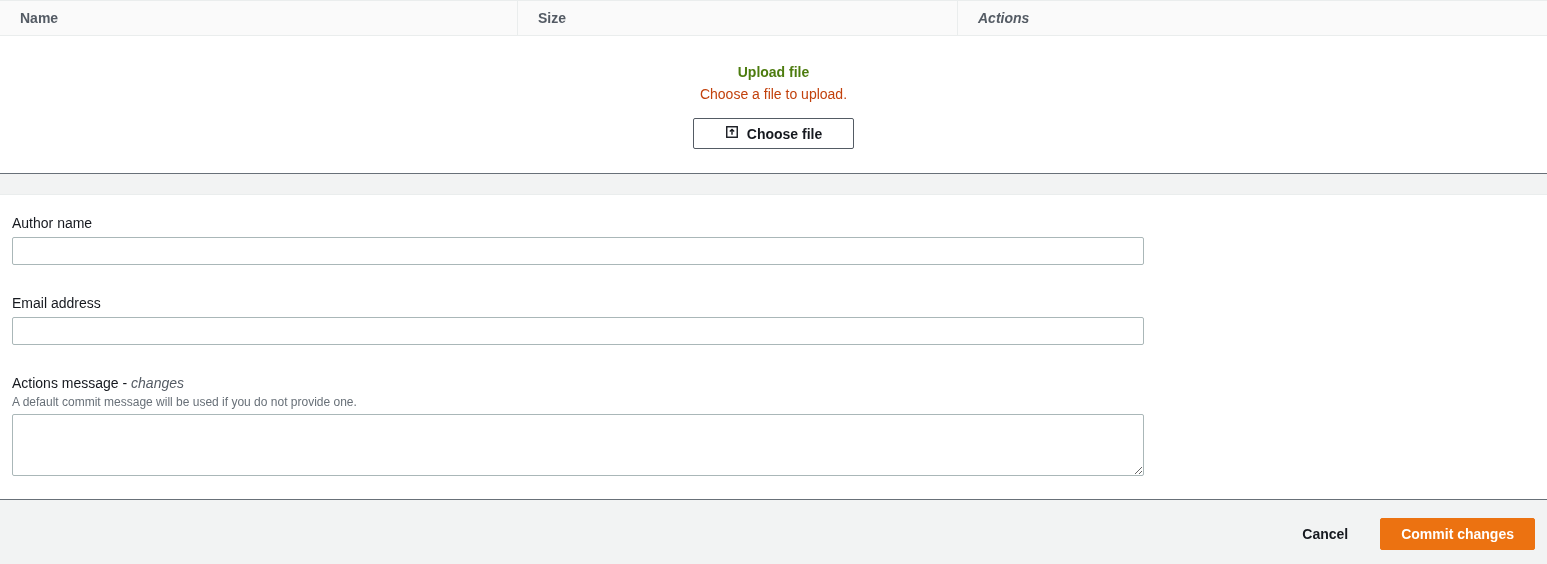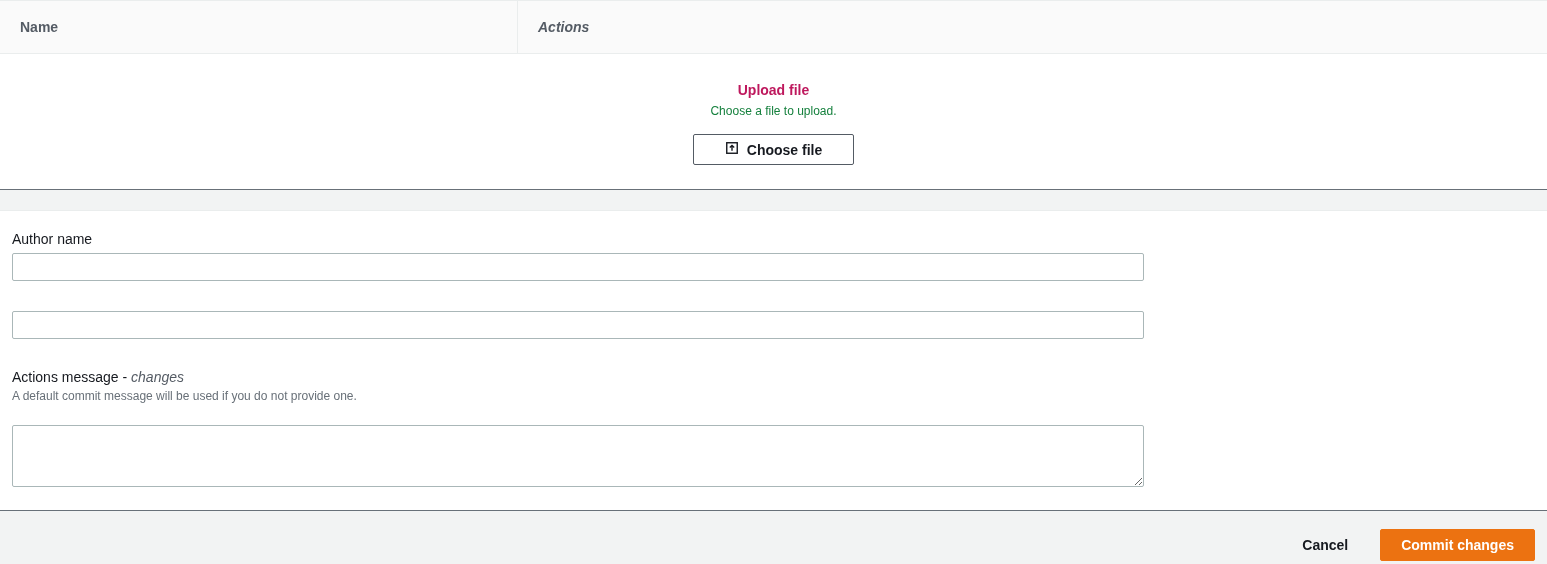--- a/index.html
+++ b/index.html
@@ -18,21 +18,21 @@
     
     .table-section {
       background: #fff;
     }
     .table-header {
       display: flex;
       background: #fafafa;
       border-bottom: 1px solid #eaeded;
       border-top: 1px solid #eaeded;
       padding: 0;
-      height: 54px;
+      height: 36px;
       align-items: center;
     }
     .table-header-cell {
       font-weight: 700;
       font-size: 14px;
       color: #545b64;
       padding: 0 20px;
       height: 100%;
       display: flex;
       align-items: center;
@@ -44,26 +44,26 @@
     
     .upload-area {
       background: #fff;
       text-align: center;
       padding: 28px 0 24px 0;
       border-bottom: 1px solid #687078;
     }
     .upload-title {
       font-weight: 700;
       font-size: 14px;
-      color: #be185d;
+      color: #4d7c0f;
       margin-bottom: 6px;
     }
     .upload-subtitle {
-      font-size: 12px;
-      color: #15803d;
+      font-size: 14px;
+      color: #c2410c;
       margin-bottom: 16px;
     }
     .choose-file-btn {
       display: inline-flex;
       align-items: center;
       gap: 8px;
       background: #fff;
       border: 1px solid #545b64;
       padding: 6px 31px;
       font-weight: 700;
@@ -111,21 +111,21 @@
       color: #16191f;
       margin-bottom: 6px;
     }
     .form-label .optional {
       font-style: italic;
       color: #545b64;
     }
     .form-hint {
       font-size: 12px;
       color: #687078;
-      margin-bottom: 22px;
+      margin-bottom: 5px;
       margin-top: -2px;
     }
     .text-input {
       width: 1132px;
       height: 28px;
       border: 1px solid #aab7b8;
       border-radius: 2px;
       padding: 4px 8px;
       font-size: 14px;
       font-family: inherit;
@@ -169,20 +169,21 @@
       cursor: pointer;
       border-radius: 2px;
     }
   </style>
 </head>
 <body>
 
 <div class="table-section">
   <div class="table-header">
     <div class="table-header-cell col-name">Name</div>
+    <div class="table-header-cell col-size">Size</div>
     <div class="table-header-cell col-actions">Actions</div>
   </div>
 
   <div class="upload-area">
     <div class="upload-title">Upload file</div>
     <div class="upload-subtitle">Choose a file to upload.</div>
     <button class="choose-file-btn">
       <span>
         <svg viewBox="0 0 16 16" fill="none" stroke="#16191f" stroke-width="1.6">
           <rect x="2" y="2" width="12" height="12"></rect>
@@ -198,20 +199,21 @@
 
 <div class="commit-section">
   <div class="commit-body">
 
     <div class="form-group">
       <label class="form-label">Author name</label>
       <input type="text" class="text-input" value="" style="">
     </div>
 
     <div class="form-group">
+      <label class="form-label">Email address</label>
       <input type="text" class="text-input" value="" style="">
     </div>
 
     <div class="form-group" style="margin-bottom:0;">
       <label class="form-label">
         <span>Actions message - </span><span class="optional">changes</span>
       </label>
       <div class="form-hint">A default commit message will be used if you do not provide one.</div>
       <textarea class="textarea-input" style=""></textarea>
     </div>

